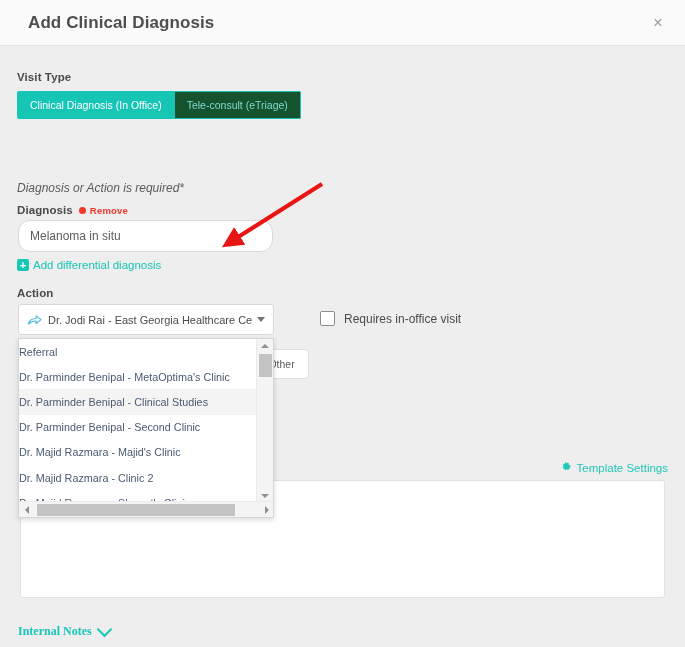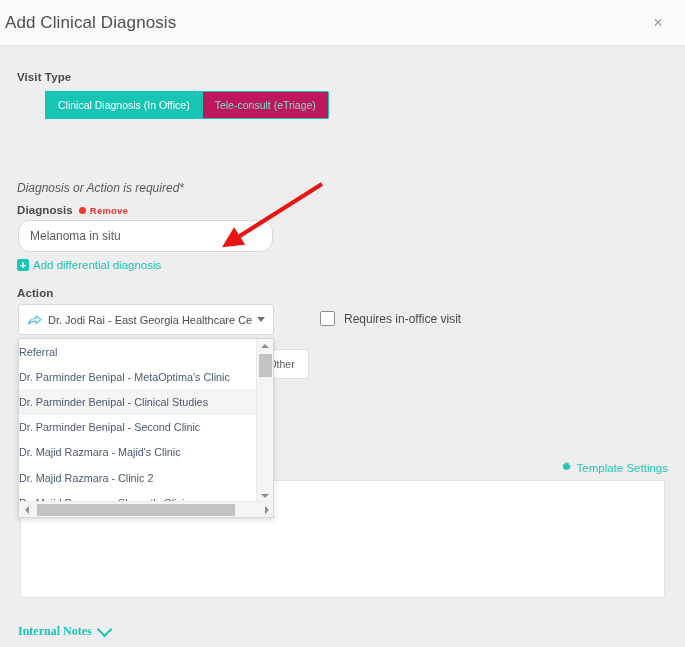--- a/index.html
+++ b/index.html
@@ -12,21 +12,21 @@
   }
   .modal{position:relative;width:685px;height:647px;background:#eeeeee;}
 
   
   .header{
     position:absolute;left:0;top:0;width:685px;height:45px;
     background:#fafafa;border-bottom:1px solid #e3e3e3;
     display:flex;align-items:center;
   }
   .header-title{
-    margin-left:5px;font-size:17px;color:#4e4e4e;font-weight:400;letter-spacing:.1px;
+    margin-left:28px;font-size:17px;color:#4e4e4e;font-weight:700;letter-spacing:.1px;
   }
   .close-btn{
     position:absolute;right:16px;top:12px;width:22px;height:22px;
     display:flex;align-items:center;justify-content:center;
     color:#9b9b9b;font-size:16px;cursor:pointer;line-height:1;
   }
 
   
   .body{position:absolute;left:0;top:56px;width:685px;height:602px;}
 
@@ -35,22 +35,22 @@
   }
 
   
   .visit-type-wrap{position:absolute;left:17px;top:15px;}
   .seg-group{display:flex;margin-top:8px;border-radius:3px;overflow:hidden;}
   .seg{
     font-size:10.5px;padding:0 12px;height:28px;display:flex;align-items:center;
     justify-content:center;border:1px solid #17c5b5;cursor:pointer;
     box-sizing:border-box;white-space:nowrap;
   }
-  .seg.active{background:#17c5b5;color:#ffffff;border-color:#17c5b5;margin-left:28px;}
-  .seg.inactive{background:#be185d;color:#7fd9d2;border-left:none;}
+  .seg.active{background:#17c5b5;color:#ffffff;border-color:#17c5b5;}
+  .seg.inactive{background:#14532d;color:#7fd9d2;border-left:none;}
 
   
   .req-hint{
     position:absolute;left:17px;top:125px;font-size:12px;font-style:italic;
     color:#5a5a5a;
   }
 
   
   .diag-label-row{position:absolute;left:17px;top:148px;display:flex;align-items:center;gap:6px;}
   .remove-link{display:flex;align-items:center;gap:4px;cursor:pointer;}

